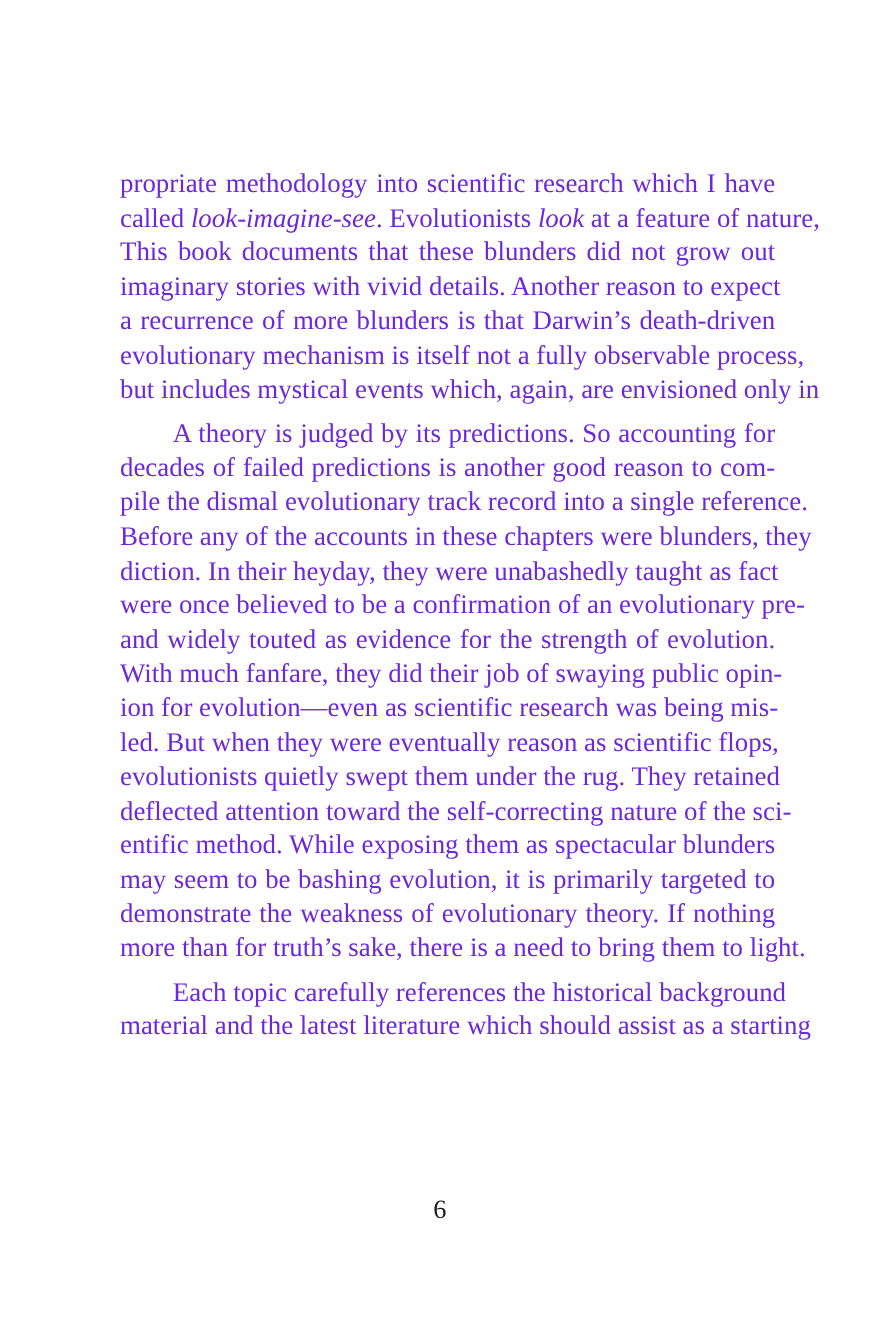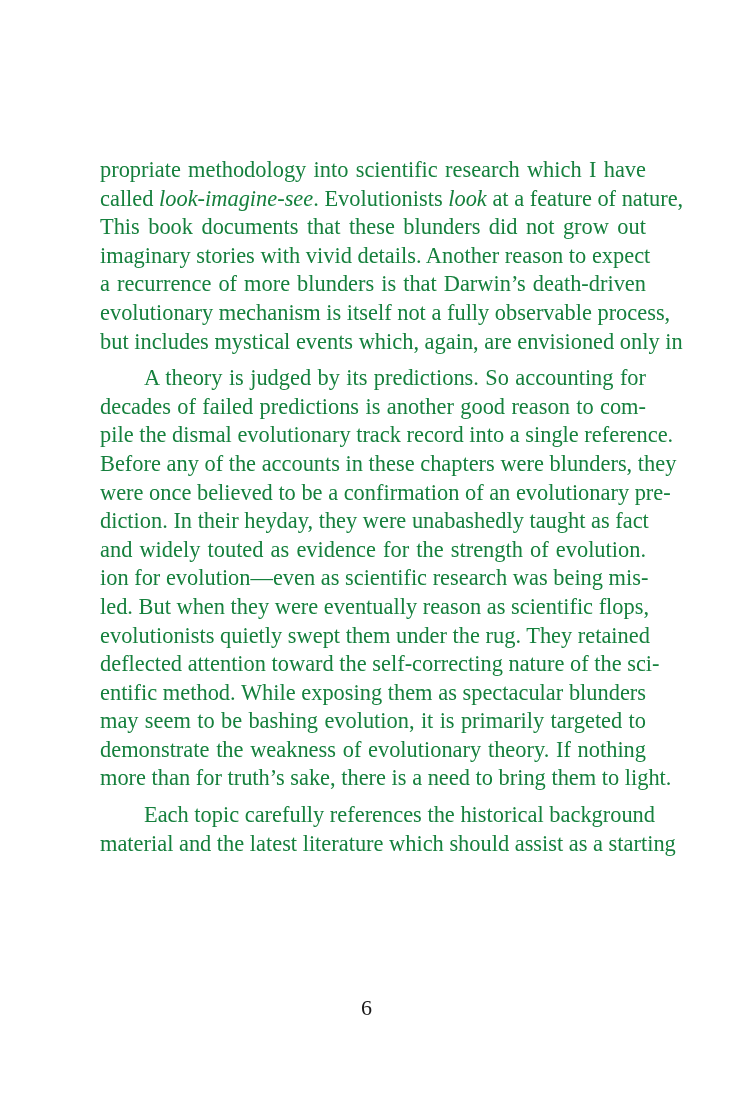--- a/index.html
+++ b/index.html
@@ -1,20 +1,20 @@
 <!DOCTYPE html>
 <html><head>
 <meta charset="utf-8">
 <style>
   html, body { margin: 0; padding: 0; background: #ffffff; }
   body { width: 733px; height: 1100px; position: relative; overflow: hidden; }
   .page {
-    position: absolute; left: 100px; top: 156px; width: 546px;
+    position: absolute; left: 100px; top: 139px; width: 546px;
     font-family: "Liberation Serif", "DejaVu Serif", serif;
-    font-size: 22.4px; line-height: 28.6px; color: #15803d;
+    font-size: 22.4px; line-height: 28.6px; color: #6d28d9;
   }
   .line { display: block; white-space: nowrap; text-align: justify; text-align-last: justify; height: 28.6px; }
   .line.last { text-align-last: left; }
   .indent { padding-left: 44px; }
   .para-gap { height: 8px; }
   em { }
   .page-number {
     position: absolute; left: 0; width: 733px; top: 995px; text-align: center;
     font-family: "Liberation Serif", "DejaVu Serif", serif; font-size: 22px; color: #1a1a1a;
   }
@@ -31,23 +31,24 @@
       <span class="line">a recurrence of more blunders is that Darwin’s death-driven</span>
       <span class="line">evolutionary mechanism is itself not a fully observable process,</span>
       <span class="line">but includes mystical events which, again, are envisioned only in</span>
     </div>
   <div class="para-gap"></div>
   <div>
       <span class="line indent">A theory is judged by its predictions. So accounting for</span>
       <span class="line">decades of failed predictions is another good reason to com-</span>
       <span class="line">pile the dismal evolutionary track record into a single reference.</span>
       <span class="line">Before any of the accounts in these chapters were blunders, they</span>
+      <span class="line">diction. In their heyday, they were unabashedly taught as fact</span>
       <span class="line">were once believed to be a confirmation of an evolutionary pre-</span>
-      <span class="line">diction. In their heyday, they were unabashedly taught as fact</span>
       <span class="line">and widely touted as evidence for the strength of evolution.</span>
+      <span class="line">With much fanfare, they did their job of swaying public opin-</span>
       <span class="line">ion for evolution—even as scientific research was being mis-</span>
       <span class="line">led. But when they were eventually reason as scientific flops,</span>
       <span class="line">evolutionists quietly swept them under the rug. They retained</span>
       <span class="line">deflected attention toward the self-correcting nature of the sci-</span>
       <span class="line">entific method. While exposing them as spectacular blunders</span>
       <span class="line">may seem to be bashing evolution, it is primarily targeted to</span>
       <span class="line">demonstrate the weakness of evolutionary theory. If nothing</span>
       <span class="line last">more than for truth’s sake, there is a need to bring them to light.</span>
     </div>
   <div class="para-gap"></div>

